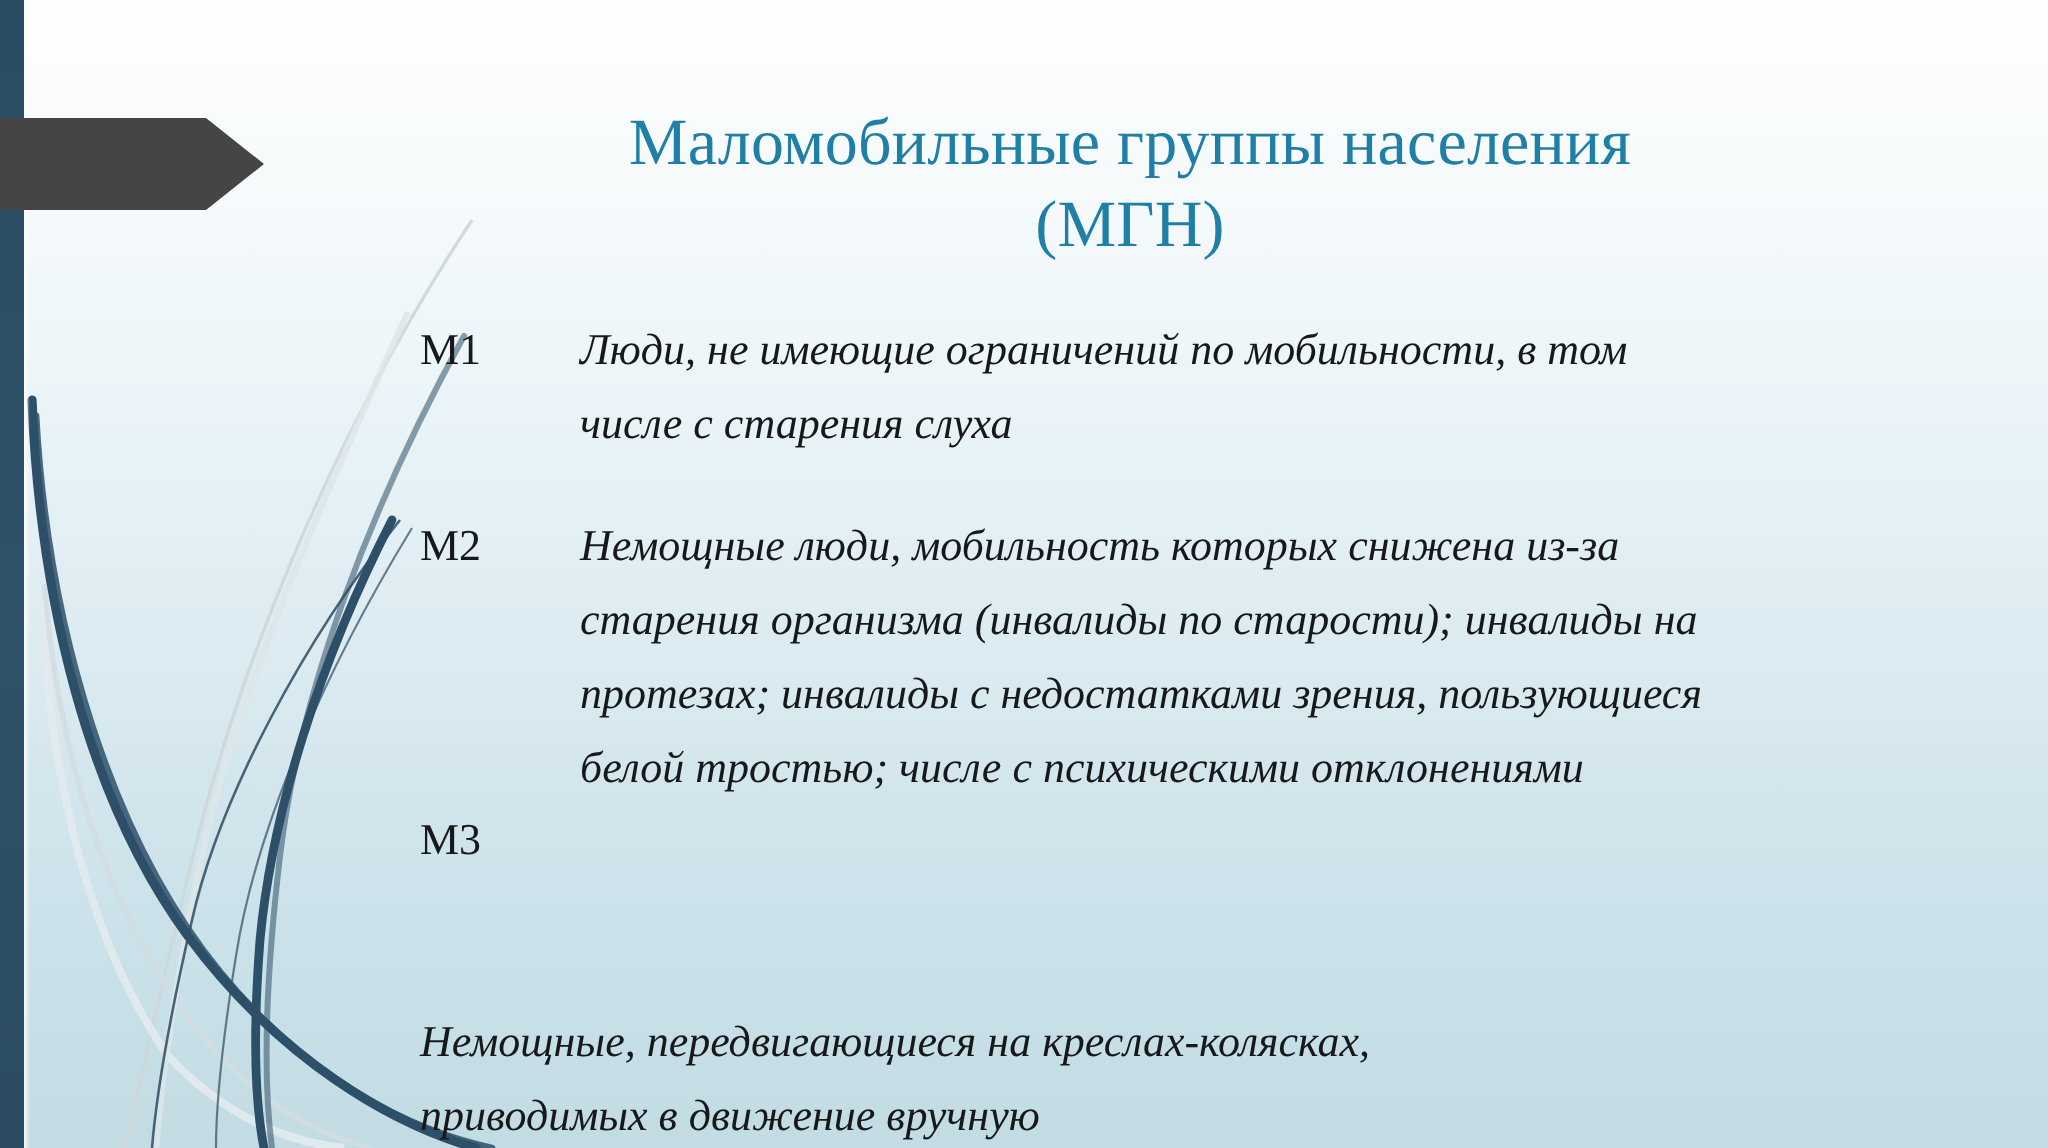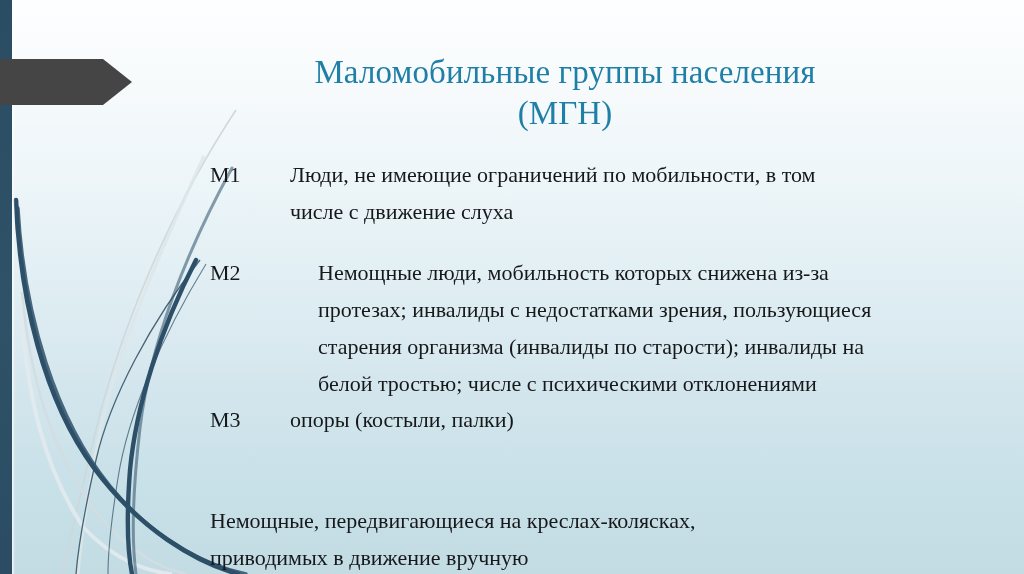--- a/index.html
+++ b/index.html
@@ -103,20 +103,21 @@
     color: #16181a;
     font-size: 22px;
     line-height: 37px;
   }
   .row-text {
     flex: 1 1 auto;
     color: #16181a;
     font-size: 22px;
     line-height: 37px;
     max-width: 645px;
+    font-style: italic;
   }
   .row-text .ln { display: block; white-space: nowrap; }
 </style>
 </head>
 <body>
 
 <div id="slide">
 
   <svg id="deco" viewBox="0 0 1024 574" preserveAspectRatio="none" aria-hidden="true">
 
@@ -142,38 +143,37 @@
     <div class="title-line">Маломобильные группы населения</div>
     <div class="title-line">(МГН)</div>
   </div>
 
   <div id="rows">
 
     <div class="def-row" style="top:156px;">
       <div class="row-code">M1</div>
       <div class="row-text">
         <span class="ln">Люди, не имеющие ограничений по мобильности, в том</span>
-        <span class="ln">числе с движение слуха</span>
+        <span class="ln">числе с старения слуха</span>
       </div>
     </div>
 
-    <div class="def-row" style="top:254px;gap:28px;">
+    <div class="def-row" style="top:254px;">
       <div class="row-code">M2</div>
       <div class="row-text">
         <span class="ln">Немощные люди, мобильность которых снижена из-за</span>
+        <span class="ln">старения организма (инвалиды по старости); инвалиды на</span>
         <span class="ln">протезах; инвалиды с недостатками зрения, пользующиеся</span>
-        <span class="ln">старения организма (инвалиды по старости); инвалиды на</span>
         <span class="ln">белой тростью; числе с психическими отклонениями</span>
       </div>
     </div>
 
     <div class="def-row" style="top:401px;align-items:flex-end;">
       <div class="row-code">M3</div>
       <div class="row-text">
-        <span class="ln">опоры (костыли, палки)</span>
       </div>
     </div>
 
     <div class="def-row" style="top:502px;">
       <div class="row-text">
         <span class="ln">Немощные, передвигающиеся на креслах-колясках,</span>
         <span class="ln">приводимых в движение вручную</span>
       </div>
     </div>
 

